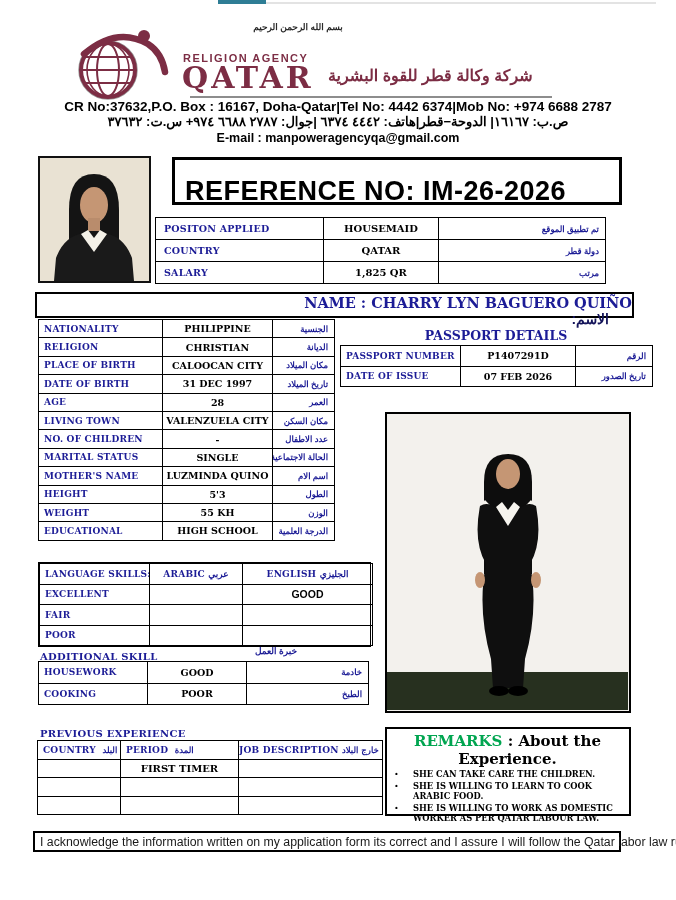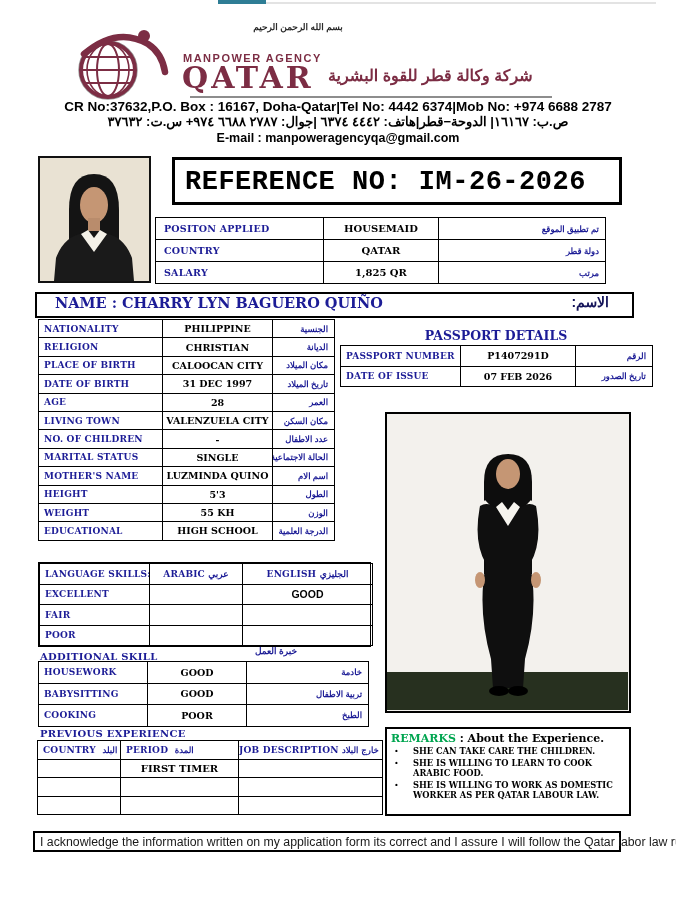--- a/index.html
+++ b/index.html
@@ -20,35 +20,35 @@
   .cr-line { top:99px; font-size:13.5px; }
   .cr-line-ar { top:114px; font-size:13px; direction:rtl; }
   .email-line { top:131px; font-size:12.5px; }
 
   
   .pp-photo { left:38px; top:156px; width:113px; height:127px; border:2px solid #111; background:#e9e2d3; }
   .photo-box { left:385px; top:412px; width:246px; height:301px; border:2.5px solid #000; background:#f3f1ed; }
 
   
   .ref-box { left:172px; top:157px; width:450px; height:48px; border:3px solid #000; }
-  .ref-text { padding:7px 0 0 10px; font-size:27px; font-weight:bold; font-family:Liberation Mono, monospace; letter-spacing:0.5px; }
+  .ref-text { padding:16px 0 0 10px; font-size:27px; font-weight:bold; font-family:Liberation Sans, sans-serif; letter-spacing:0.5px; }
 
   
   table { border-collapse:collapse; table-layout:fixed; width:100%; }
   td { border:1.5px solid #000; overflow:hidden; white-space:nowrap; vertical-align:middle; }
   .lbl { color:var(--navy); font-family:"DejaVu Serif",serif; font-weight:bold; font-size:9px; padding-left:5px; letter-spacing:0.2px; }
   .val { font-family:"DejaVu Serif",serif; font-weight:bold; font-size:9.5px; text-align:center; color:#000; }
   .arc { color:var(--navy); font-size:8.5px; text-align:right; padding-right:6px; direction:rtl; font-weight:bold; }
 
   .pos-table { left:155px; top:217px; width:450px; }
   .pos-table tr { height:22px; }
   .pos-table .lbl { font-size:9.5px; padding-left:8px; }
   .pos-table .val { font-size:10px; }
 
-  .name-box { left:35px; top:292px; width:599px; height:26px; border:2px solid #000; display:flex; align-items:flex-start; justify-content:space-between; }
+  .name-box { left:35px; top:292px; width:599px; height:26px; border:2px solid #000; display:flex; align-items:flex-end; justify-content:space-between;flex-direction:column; }
   .name-en { font-family:"DejaVu Serif",serif; font-weight:bold; font-size:14.5px; color:var(--navy); padding-left:18px; }
   .name-ar { font-size:14px; font-weight:bold; color:#14145a; padding-right:23px; direction:rtl; }
 
   .bio-table { left:38px; top:319px; width:296px; }
   .bio-table tr { height:18.4px; }
 
   .pp-title { left:340px; top:328px; width:312px; text-align:center; color:var(--navy); font-weight:bold; font-size:12.5px; font-family:"DejaVu Serif",serif; }
   .pp-table { left:340px; top:345px; width:312px; }
   .pp-table tr { height:20.5px; }
 
@@ -62,21 +62,21 @@
   .addl-table { left:38px; top:661px; width:330px; }
   .addl-table tr { height:21.5px; }
 
   .prev-title { left:40px; top:728px; color:var(--navy); font-family:"DejaVu Serif",serif; font-weight:bold; font-size:10px; letter-spacing:0.3px; }
   .prev-table { left:37px; top:740px; width:345px; }
   .prev-table tr { height:18.3px; }
   .prev-table tr.hdr-row { height:19px; }
   .ar-inline { color:var(--navy); font-size:8.5px; font-weight:bold; direction:rtl; }
 
   .remarks-box { left:385px; top:727px; width:246px; height:89px; border:2.5px solid #000; padding:3px 5px 0 4px; }
-  .remarks-title { font-family:"DejaVu Serif",serif; font-weight:bold; font-size:11px; }
+  .remarks-title { text-align:center; font-family:"DejaVu Serif",serif; font-weight:bold; font-size:15px; }
   .remarks-title .grn { color:var(--green); }
   .rem-item { display:flex; margin-top:1px; }
   .rem-bullet { width:22px; text-align:left; padding-left:4px; font-size:8px; font-weight:bold; flex:0 0 22px; }
   .rem-text { font-family:"DejaVu Serif",serif; font-weight:bold; font-size:8.3px; line-height:10.5px; white-space:normal; }
 
   .ack-box { left:33px; top:831px; width:588px; height:21px; border:2.5px solid #000; display:flex; align-items:center; }
   .ack-text { font-size:12.3px; color:#1a1a1a; padding-left:5px; white-space:nowrap; }
 </style>
 </head>
 <body>
@@ -91,21 +91,21 @@
     <ellipse cx="36" cy="42" rx="11" ry="26" fill="none" stroke="#7c2d44" stroke-width="2"></ellipse>
     <ellipse cx="36" cy="42" rx="21" ry="26" fill="none" stroke="#7c2d44" stroke-width="1.6"></ellipse>
     <line x1="10" y1="42" x2="62" y2="42" stroke="#7c2d44" stroke-width="2"></line>
     <line x1="13" y1="29" x2="59" y2="29" stroke="#7c2d44" stroke-width="1.8"></line>
     <line x1="13" y1="55" x2="59" y2="55" stroke="#7c2d44" stroke-width="1.8"></line>
     <path d="M12,26 Q45,-2 76,16 Q90,25 93,44" fill="none" stroke="#7c2d44" stroke-width="6.5" stroke-linecap="round"></path>
     <circle cx="72" cy="8" r="6" fill="#7c2d44"></circle>
   </svg>
 </div>
 <div class="abs bismillah">بسم الله الرحمن الرحيم</div>
-<div class="abs brand-en1">MANPOWER AGENCY</div>
+<div class="abs brand-en1">RELIGION AGENCY</div>
 <div class="abs brand-en2">QATAR</div>
 <div class="abs brand-ar">شركة وكالة قطر للقوة البشرية</div>
 <div class="abs brand-rule"></div>
 
 <div class="abs hline cr-line">CR No:37632,P.O. Box : 16167, Doha-Qatar|Tel No: 4442 6374|Mob No: +974 6688 2787</div>
 <div class="abs hline cr-line-ar">ص.ب: ١٦١٦٧| الدوحة−قطر|هاتف: ٤٤٤٢ ٦٣٧٤ |جوال: ٢٧٨٧ ٦٦٨٨ ٩٧٤+ س.ت: ٣٧٦٣٢</div>
 <div class="abs hline email-line">E-mail : manpoweragencyqa@gmail.com</div>
 
 <div class="abs pp-photo">
   <svg width="109" height="123" viewBox="0 0 109 123">
@@ -306,25 +306,20 @@
     <colgroup>
         <col style="width:109px">
         <col style="width:99px">
         <col style="width:122px">
       </colgroup>
     <tbody>
         <tr>
           <td class="lbl">HOUSEWORK</td>
           <td class="val">GOOD</td>
           <td class="arc">خادمة</td>
-        </tr>
-    <tr>
-          <td class="lbl">BABYSITTING</td>
-          <td class="val">GOOD</td>
-          <td class="arc">تربية الاطفال</td>
         </tr>
     <tr>
           <td class="lbl">COOKING</td>
           <td class="val">POOR</td>
           <td class="arc">الطبخ</td>
         </tr>
   </tbody>
     </table>
 </div>
 

